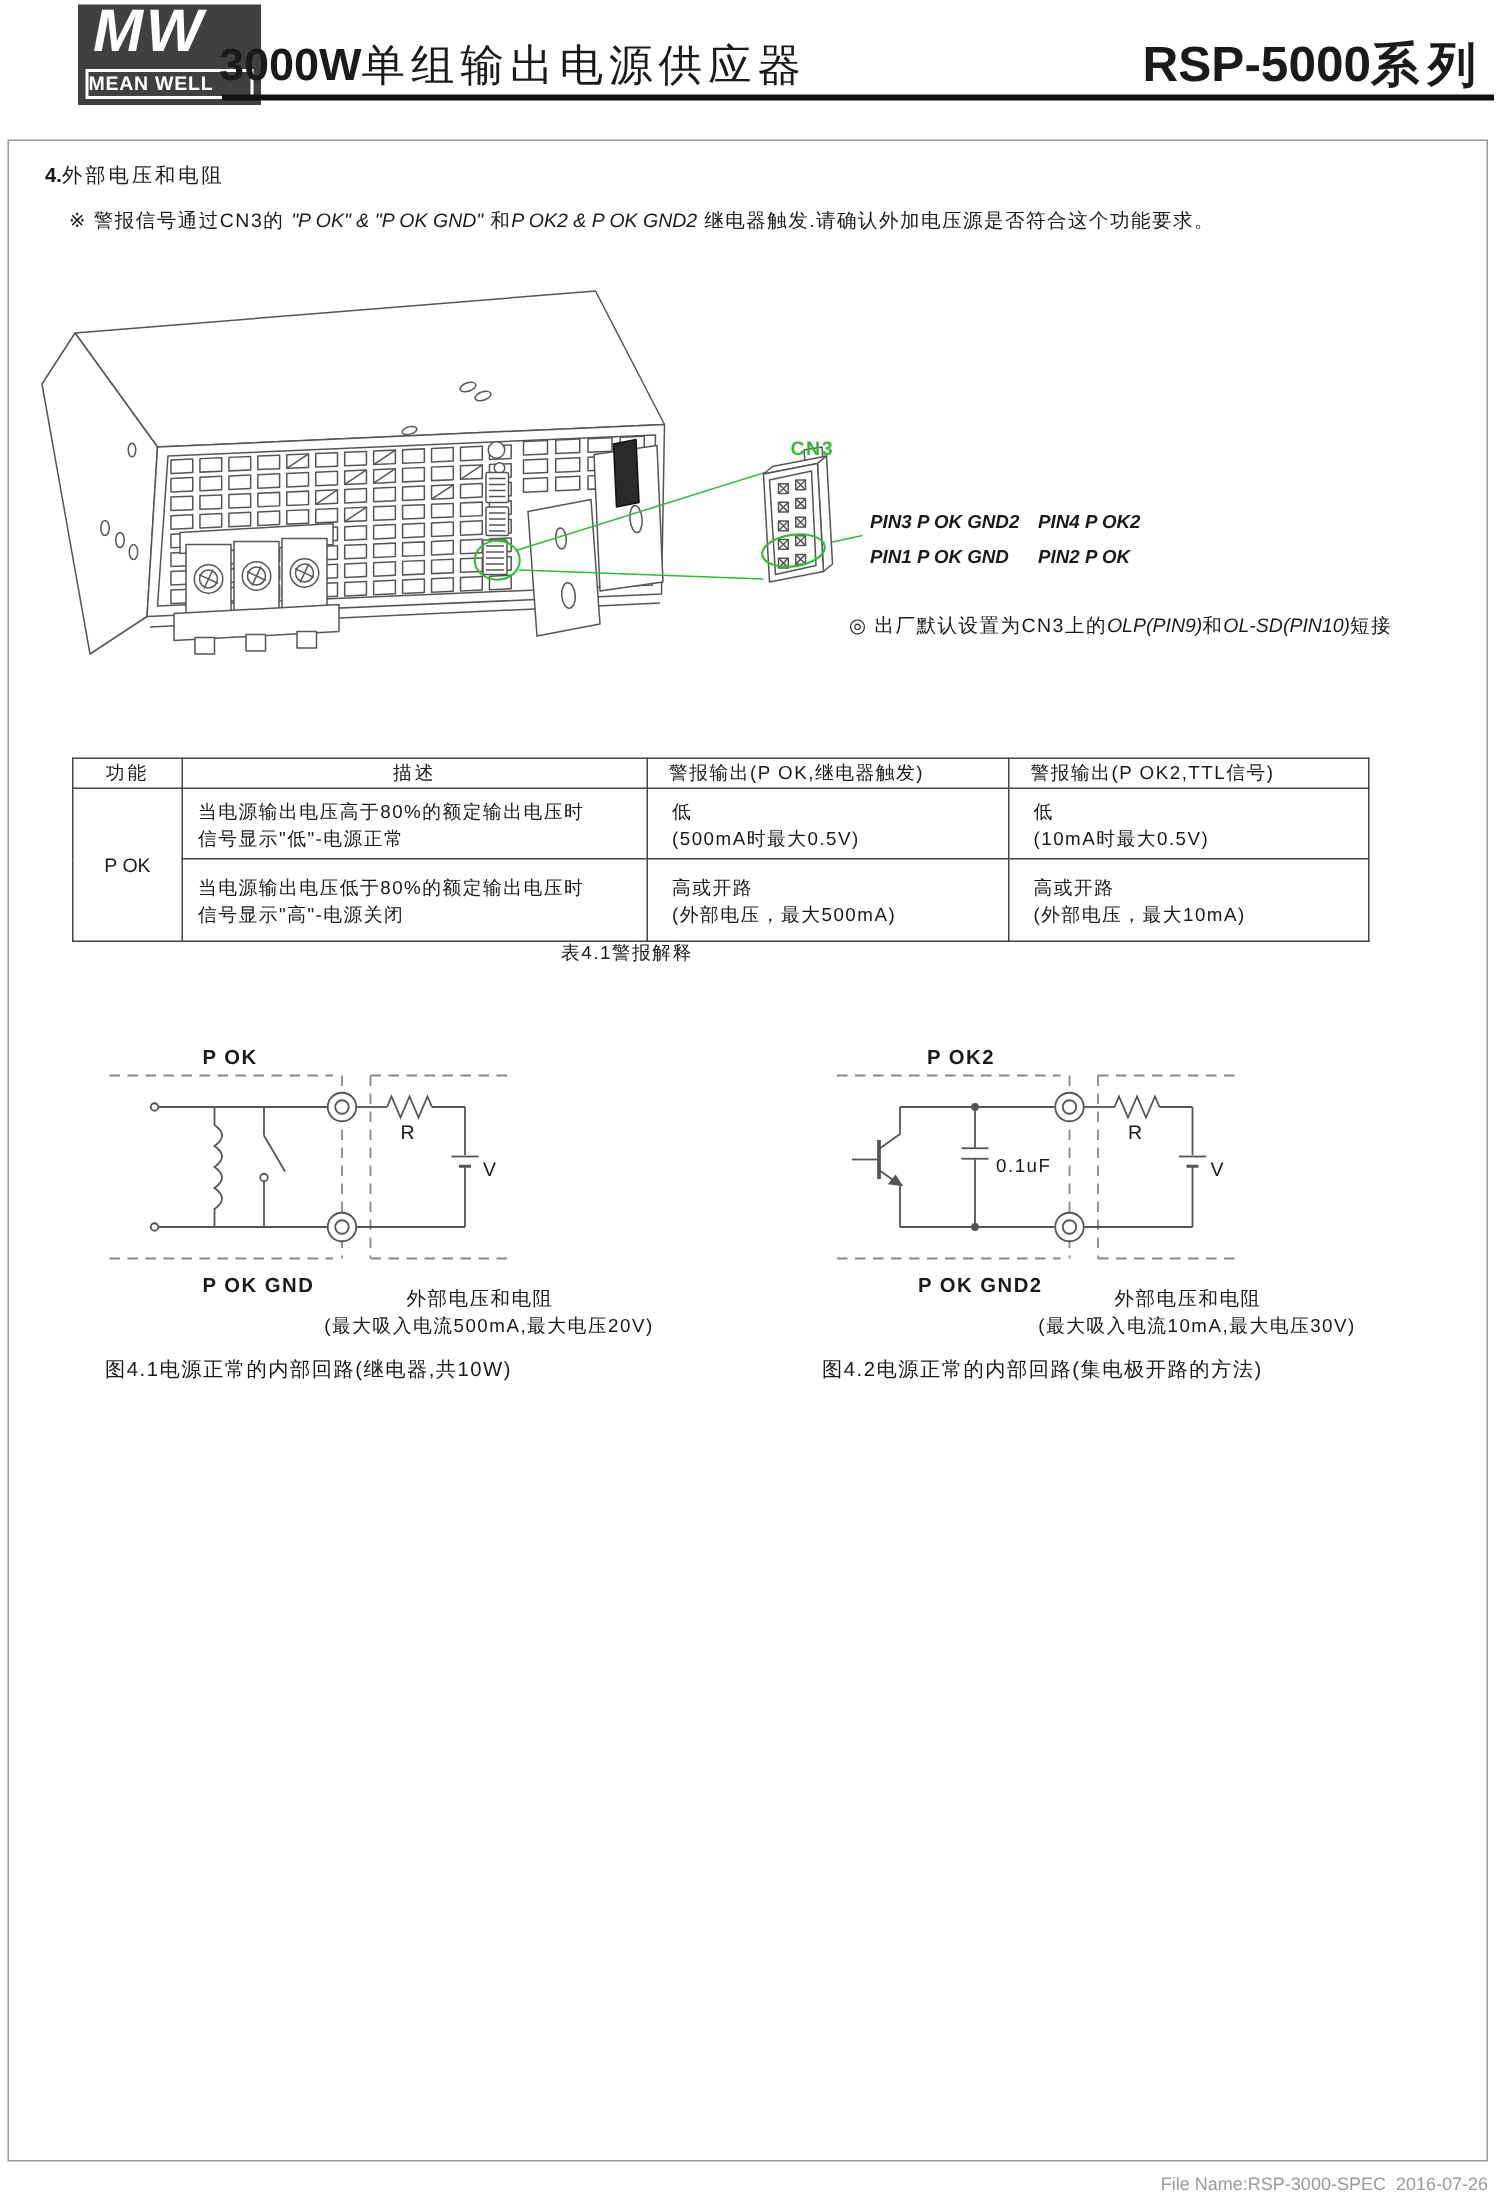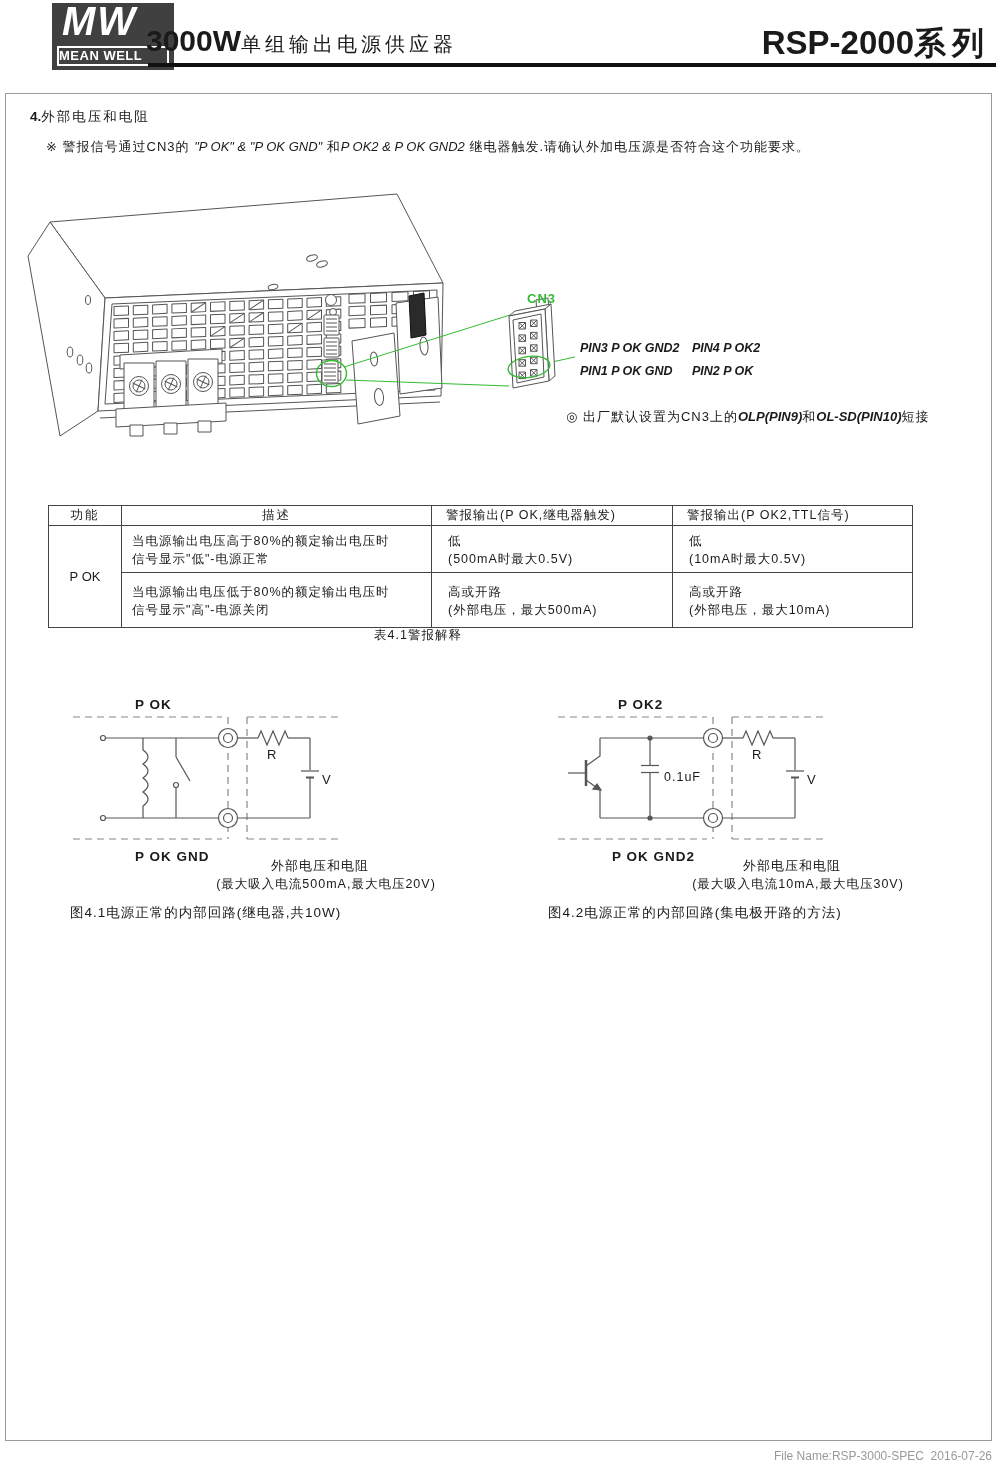--- a/index.html
+++ b/index.html
@@ -6,37 +6,37 @@
   .page{position:relative;width:1000px;height:1469px;background:#fff;overflow:hidden;
         font-family:"Liberation Sans","DejaVu Sans",sans-serif;color:#1a1a1a;}
   
   .logo{position:absolute;left:8px;top:3px;width:122px;height:67px;background:#404040;margin-left:44px;}
   .logo-mw{position:absolute;left:10px;top:-4px;color:#fff;font-style:italic;font-weight:bold;
            font-size:40px;letter-spacing:2px;}
   .logo-brand{position:absolute;left:5px;right:5px;bottom:4px;border:2px solid #fff;color:#fff;
            font-size:13px;font-weight:bold;text-align:left;letter-spacing:.5px;padding-bottom:1px;}
   .title{position:absolute;left:146px;top:24px;font-size:30px;white-space:nowrap;}
   .title-num{font-weight:bold;}
-  .title-cjk{font-weight:normal;letter-spacing:4px;font-size:20px;}
+  .title-cjk{font-weight:normal;letter-spacing:4px;font-size:29px;}
   .series{position:absolute;right:10px;top:22px;font-size:33px;white-space:nowrap;text-align:right;}
   .series-num{font-weight:bold;}
   .series-cjk{font-weight:bold;font-size:32px;letter-spacing:6px;}
   .header-rule{position:absolute;left:148px;top:63px;width:848px;height:4px;background:#111;}
   
   .frame{position:absolute;left:5px;top:93px;width:985px;height:1346px;border:1px solid #9a9a9a;}
   
   .sec-heading{position:absolute;left:30px;top:108px;font-size:13.5px;letter-spacing:2px;}
   .sec-heading b{letter-spacing:0;}
   .sec-note{position:absolute;left:46px;top:138px;font-size:13px;letter-spacing:1px;white-space:nowrap;}
   .em{font-style:italic;letter-spacing:0;}
   
   .pin-row{position:absolute;left:580px;font-size:12.5px;font-style:italic;font-weight:bold;white-space:nowrap;}
   .pin-row .p1{display:inline-block;width:112px;}
   .factory-note{position:absolute;left:566px;top:408px;font-size:13px;letter-spacing:1px;white-space:nowrap;}
-  .factory-note .em{font-weight:700;margin-top:22px;}
+  .factory-note .em{font-weight:400;margin-top:22px;}
   
   table.alarm{position:absolute;left:48px;top:505px;width:864px;border-collapse:collapse;
               table-layout:fixed;font-size:12.5px;}
   table.alarm th,table.alarm td{border:1px solid #444;padding:0;vertical-align:middle;margin-top:28px;}
   table.alarm th{font-weight:normal;letter-spacing:2px;height:19px;}
   table.alarm th.lft{text-align:left;padding-left:14px;letter-spacing:1px;}
   td.fn{ text-align:center;font-size:13px;letter-spacing:0;}
   td.body{vertical-align:top;letter-spacing:1px;line-height:1.38;}
   td.body .ln{padding-left:10px;}
   td.c3 .ln{padding-left:16px;}
@@ -52,21 +52,21 @@
 </head>
 <body>
 
 <div class="page">
 
   <div class="logo">
     <div class="logo-mw">MW</div>
     <div class="logo-brand">MEAN WELL</div>
   </div>
   <div class="title"><span class="title-num">3000W</span><span class="title-cjk">单组输出电源供应器</span></div>
-  <div class="series"><span class="series-num">RSP-2000</span><span class="series-cjk">系列</span></div>
+  <div class="series"><span class="series-num">RSP-5000</span><span class="series-cjk">系列</span></div>
   <div class="header-rule"></div>
 
   <div class="frame"></div>
 
   <div class="sec-heading"><b>4.</b><span>外部电压和电阻</span></div>
 
   <div class="sec-note"><span>※ 警报信号通过CN3的 </span><span class="em">"P OK" &amp; "P OK GND"</span><span> 和</span><span class="em">P OK2 &amp; P OK GND2</span><span> 继电器触发.请确认外加电压源是否符合这个功能要求。</span></div>
 
   <svg style="left:40px;top:185px;" width="560" height="265" viewBox="40 185 560 265">
     <g stroke="#555" fill="none" stroke-width="1" stroke-linejoin="round">

